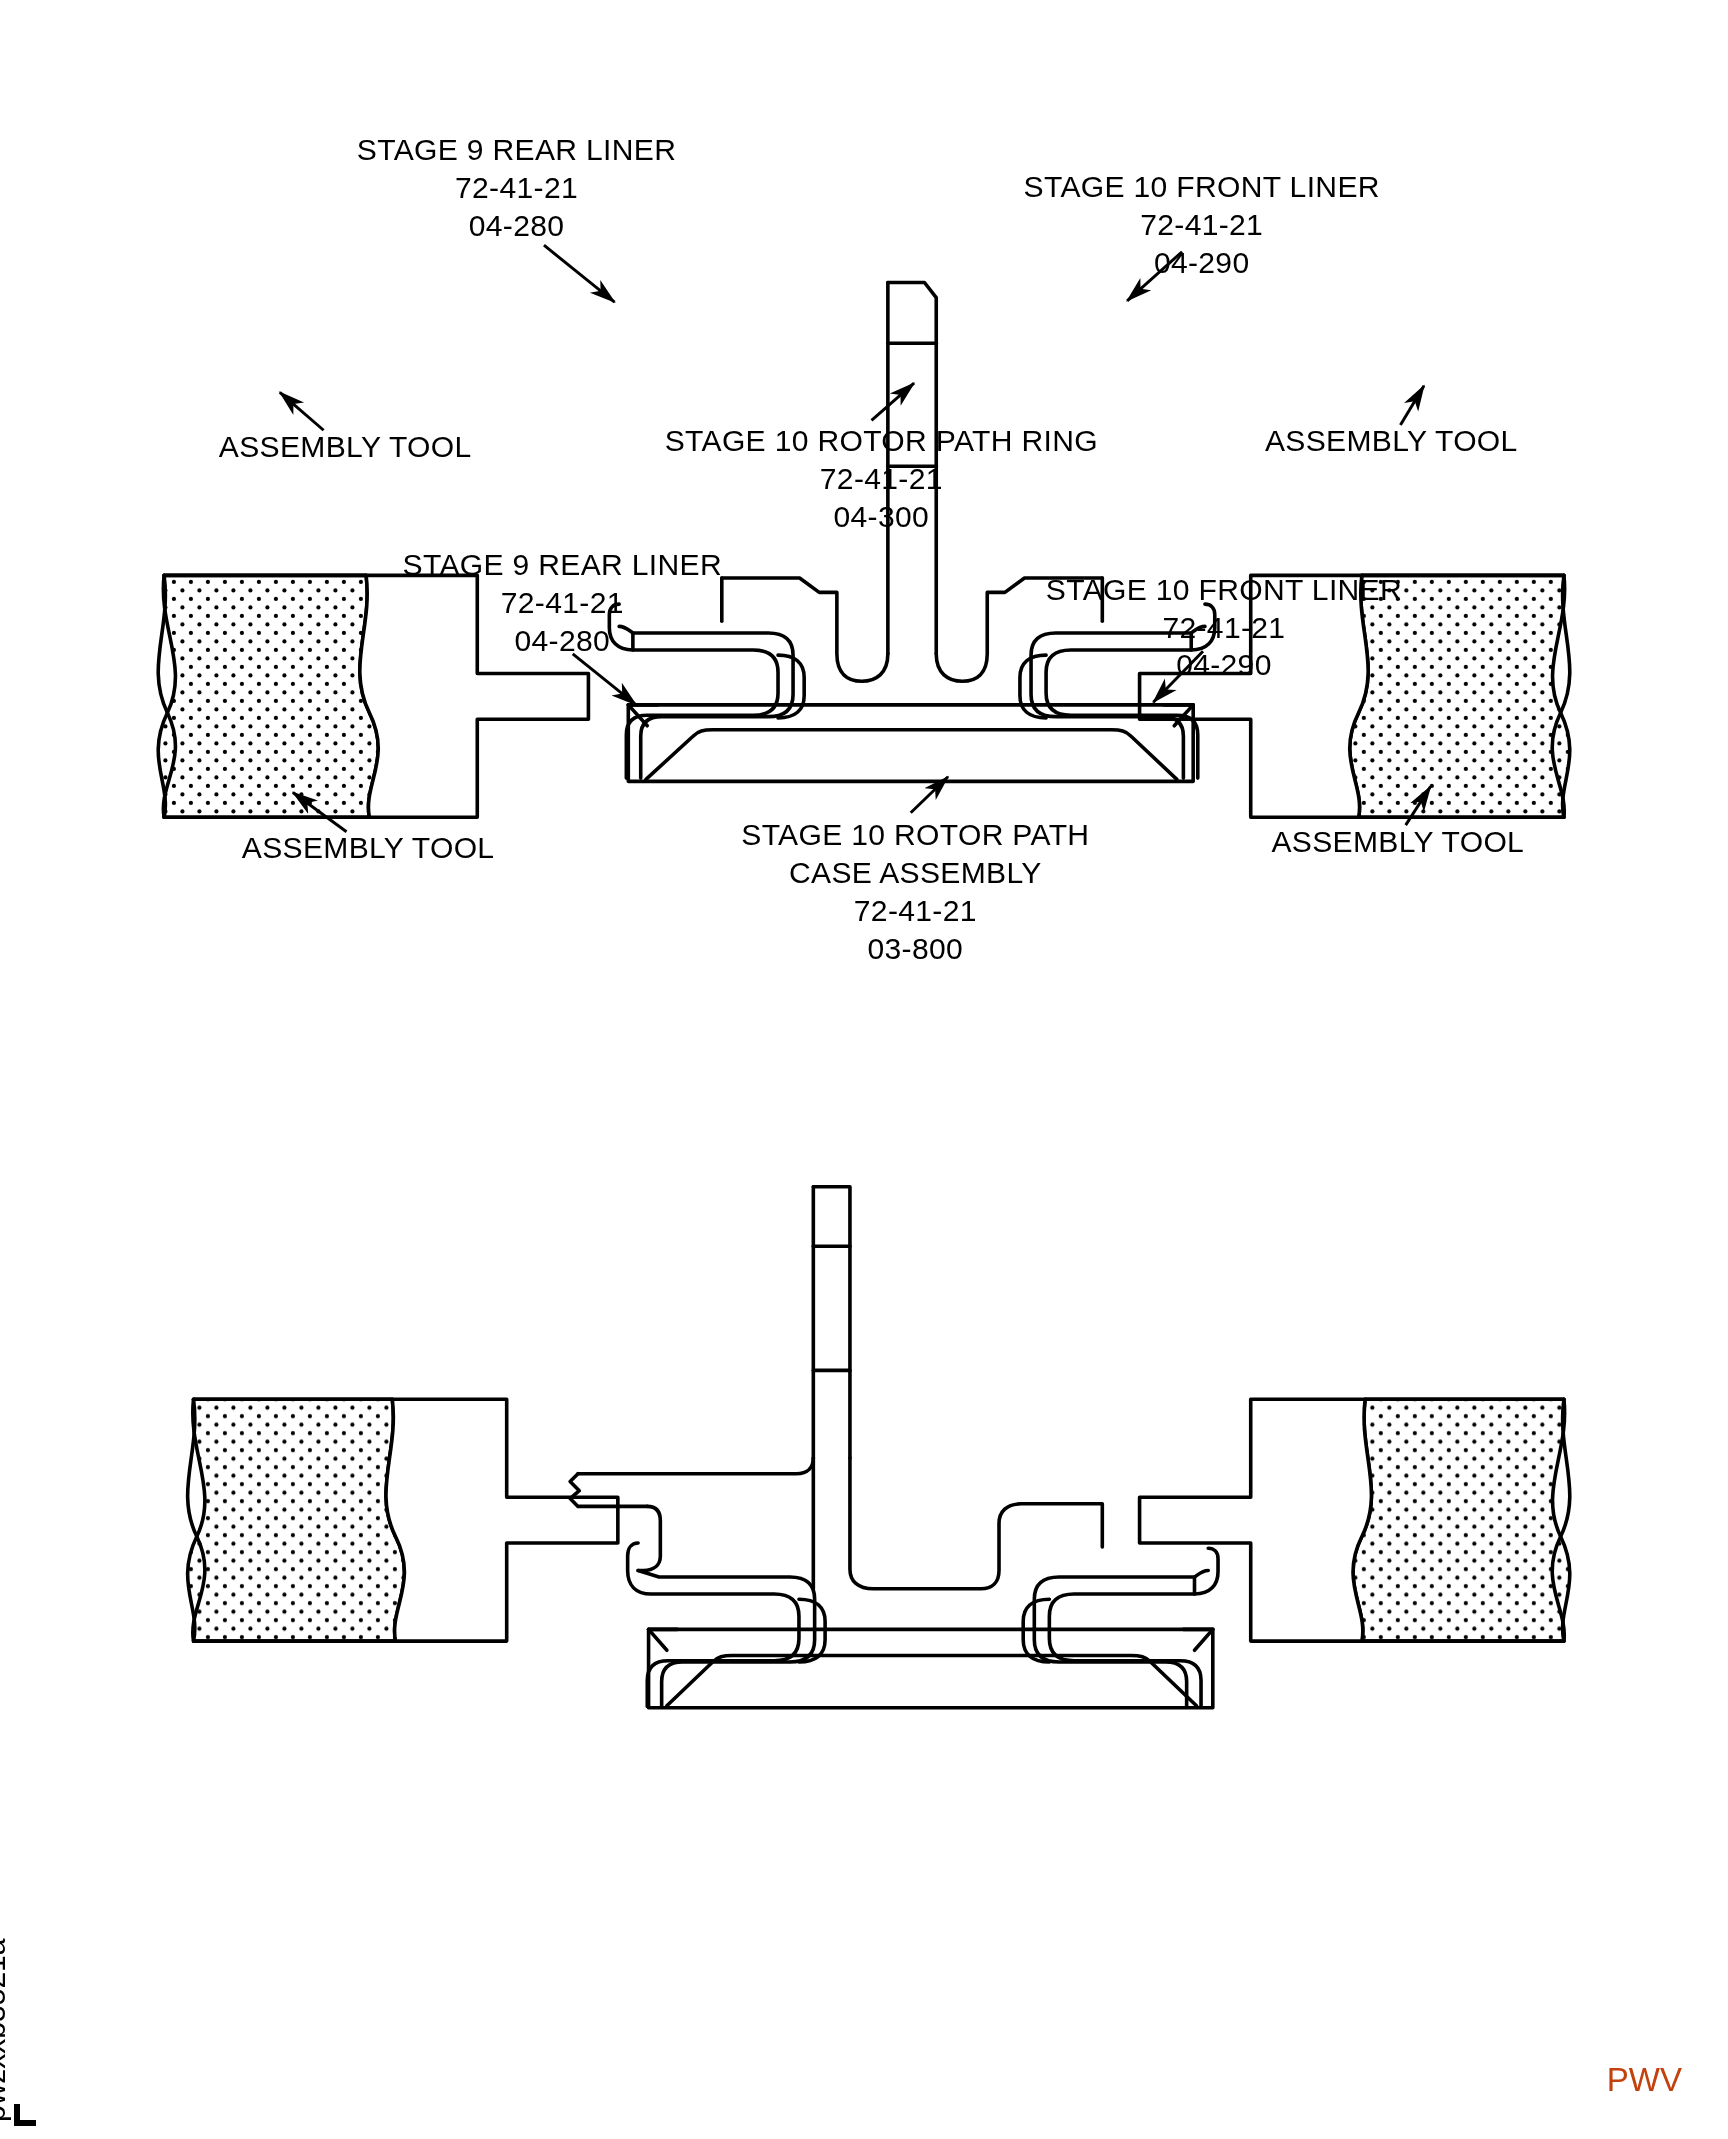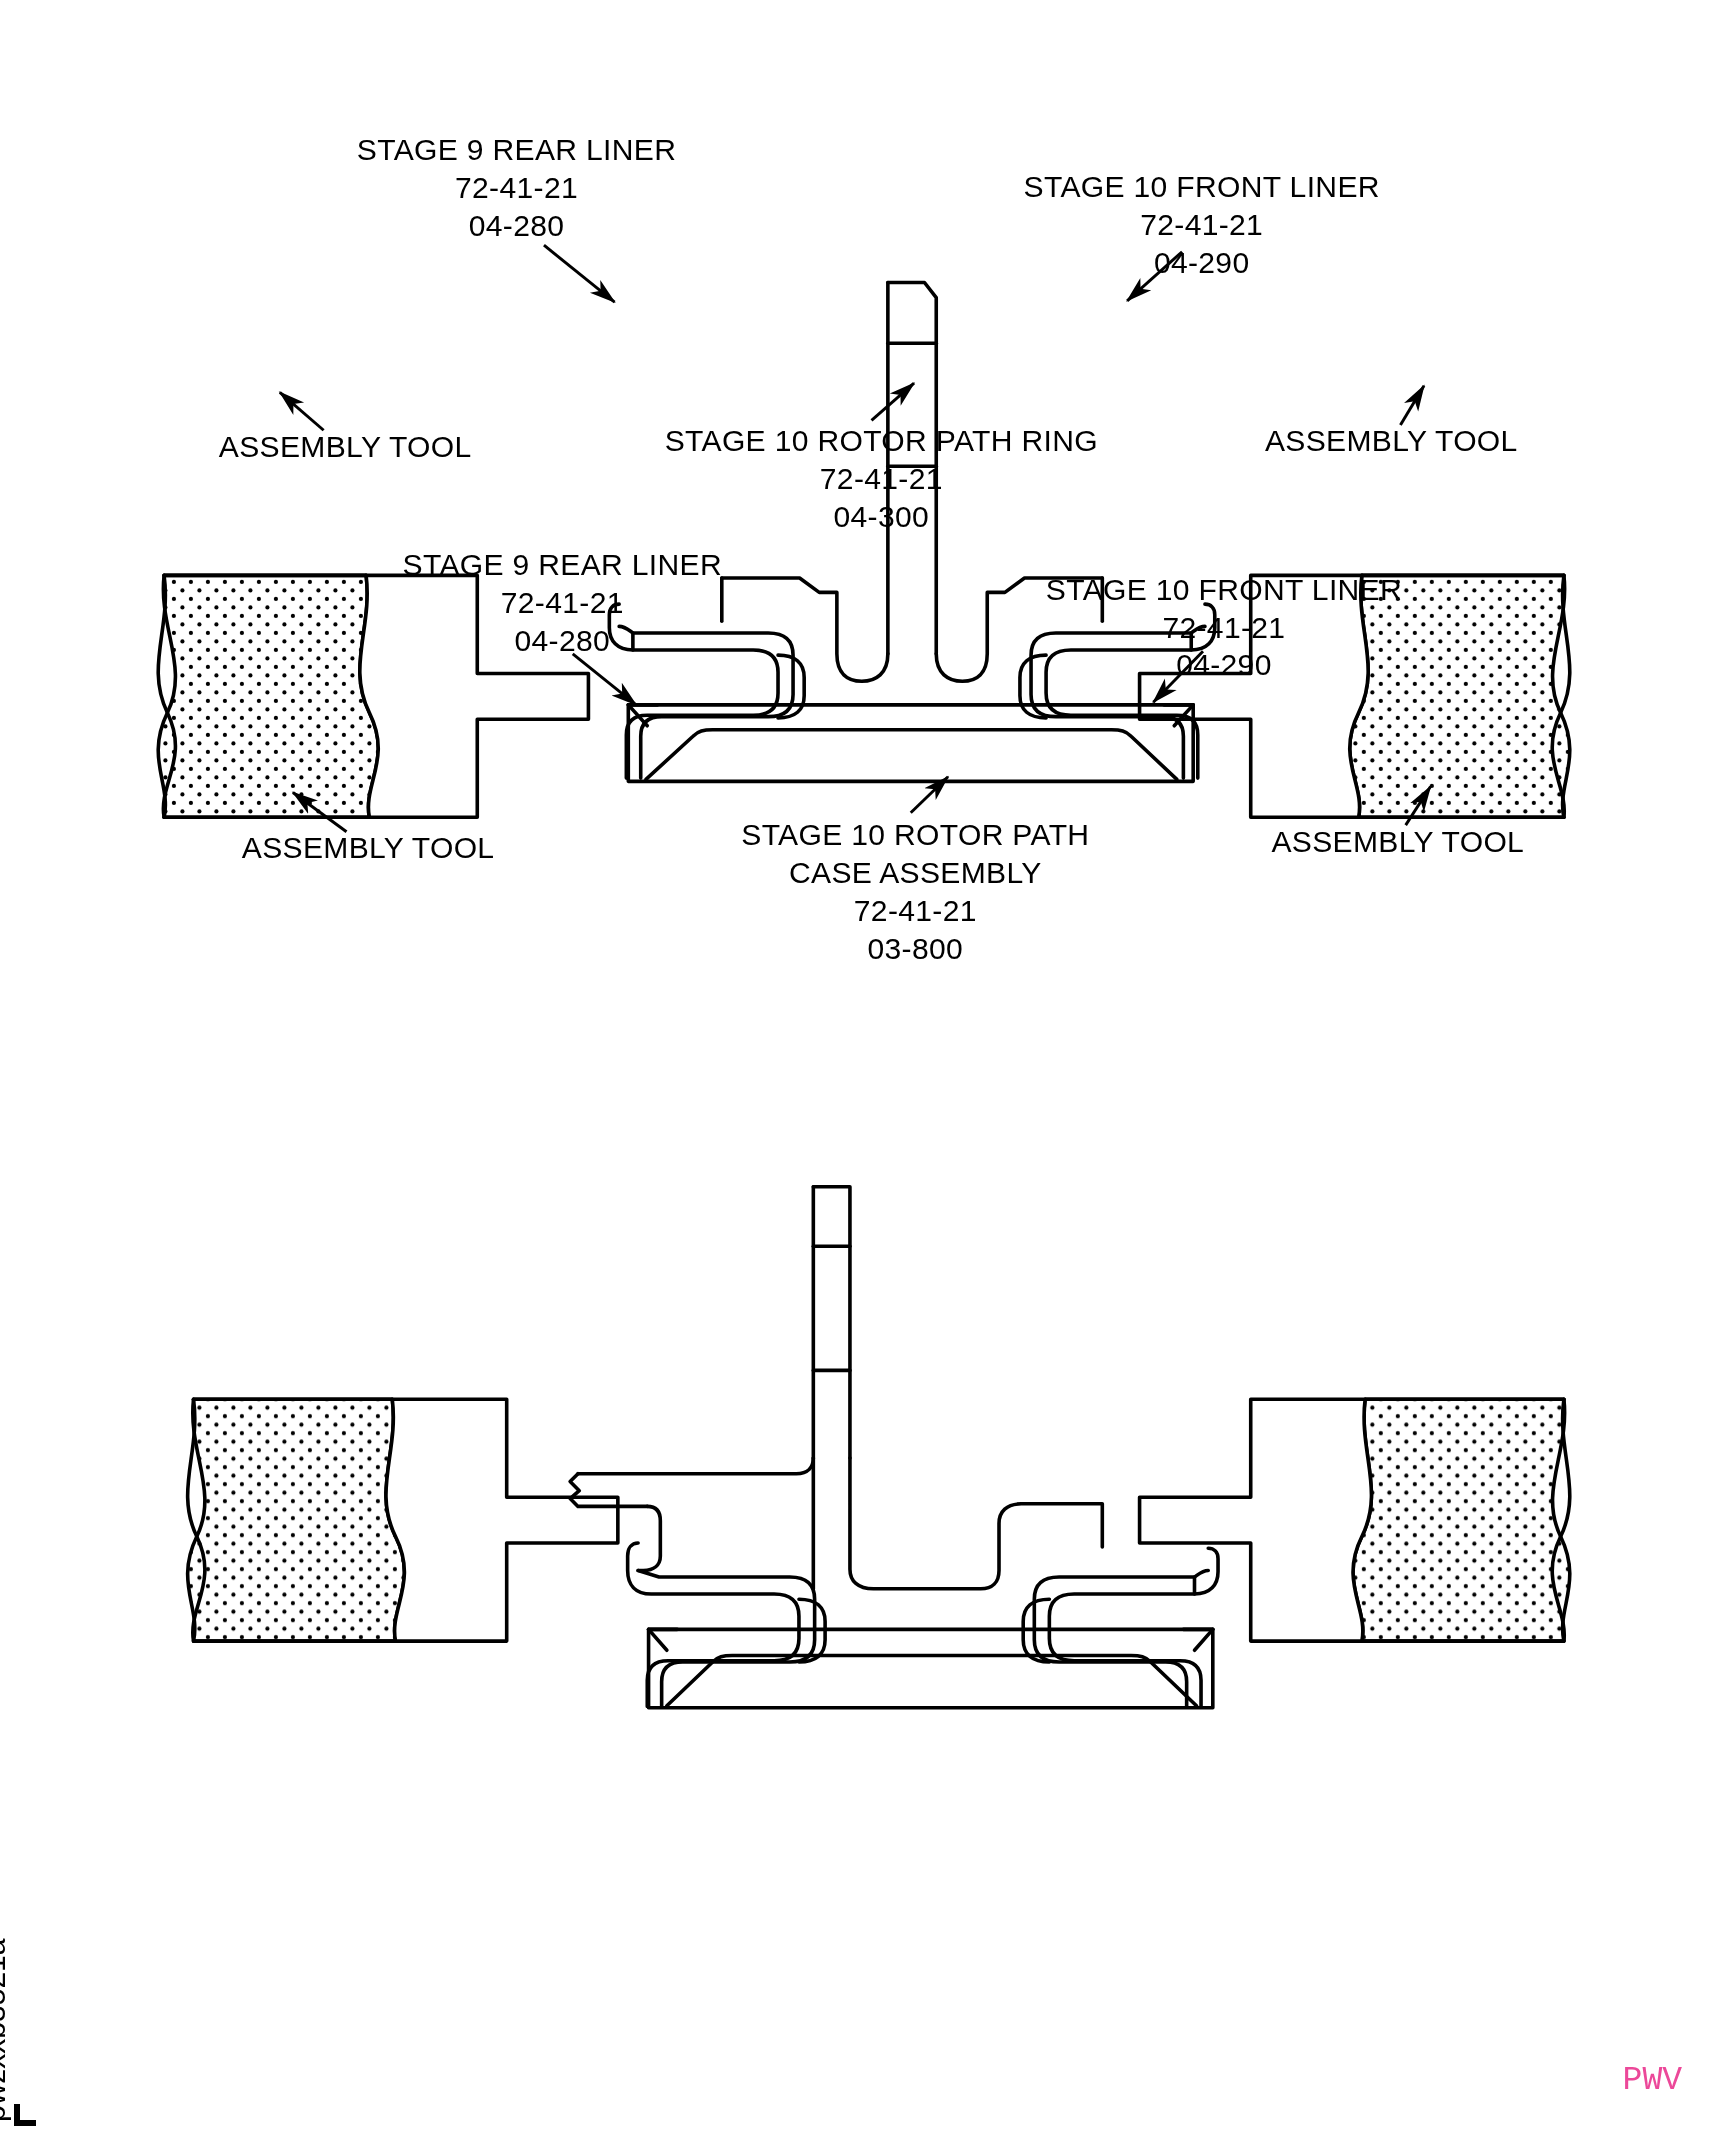--- a/index.html
+++ b/index.html
@@ -75,23 +75,23 @@
     left: 14.4px;
     bottom: 14.4px;
     width: 5.2px;
     height: 22px;
     background: #000000;
   }
   .footer-pwv {
     position: absolute;
     right: 46px;
     bottom: 41px;
-    font-family: Liberation Mono, monospace;
+    font-family: Liberation Sans, sans-serif;
     font-size: 33px;
-    color: #ec4899;
+    color: #c2410c;
     white-space: nowrap;
     text-align: center;
   }
 </style>
 </head>
 <body>
 
 <div id="sheet">
 <svg width="1728" height="2140" viewBox="0 0 2643 3273" xmlns="http://www.w3.org/2000/svg">
   <defs>

